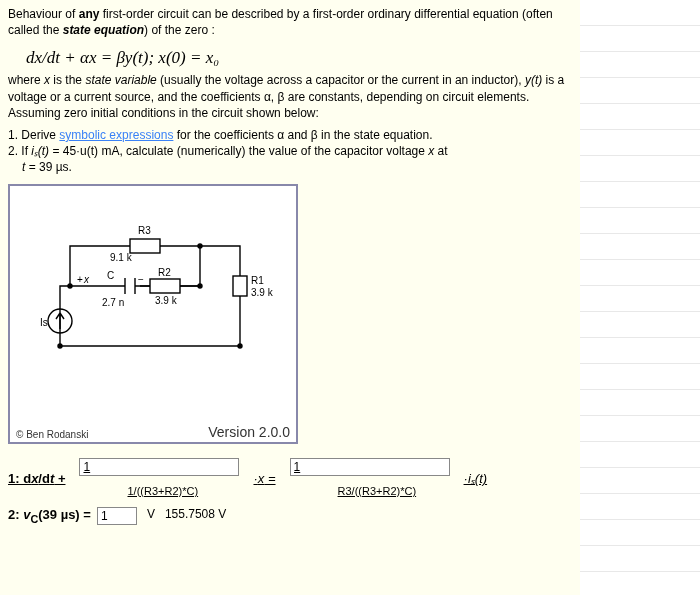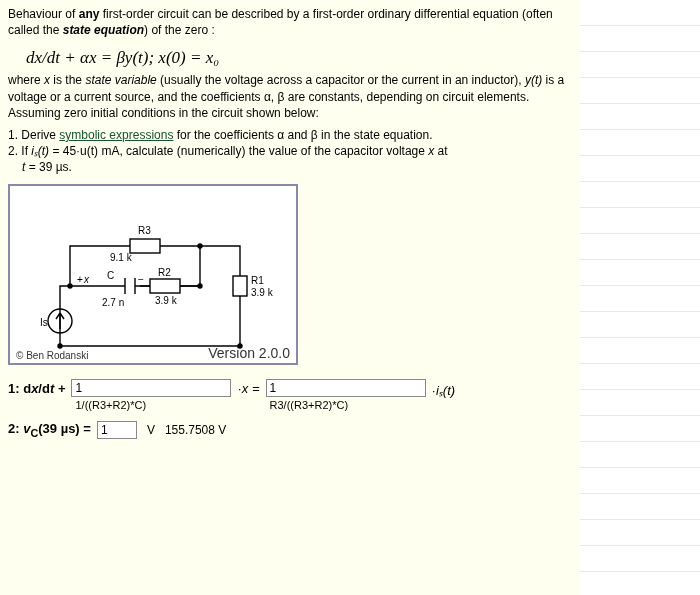--- a/index.html
+++ b/index.html
@@ -31,60 +31,60 @@
   }
   .para { line-height: 1.35; margin-bottom: 6px; }
   .equation {
     font-family: "Times New Roman", serif;
     font-size: 17px;
     padding: 4px 0 4px 18px;
     font-style: italic;
   }
   .tasks { margin-bottom: 8px; }
   .task-line { line-height: 1.35; }
-  .sym-link { color: #14532d; text-decoration: underline; margin-top: 36px; }
+  .sym-link { color: #3b82f6; text-decoration: underline; margin-top: 36px; }
   .indent { padding-left: 14px; }
 
   
   .circuit-frame {
     width: 290px;
-    height: 181px;
+    height: 260px;
     border: 2px solid #88a;
     background: #fff;
     margin: 6px 0 14px 0;
     position: relative;
   }
   .credit {
     position: absolute; left: 6px; bottom: 2px;
     font-size: 10px; color: #333;
   }
   .version {
     position: absolute; right: 6px; bottom: 2px;
     font-size: 14px; color: #333;
   }
   .circ-svg { position: absolute; left: 0; top: 0; }
 
   
   .answers { font-size: 13px; }
-  .ans-row1 { display: flex; align-items: flex-start; gap: 6px; margin-bottom: 10px; }
+  .ans-row1 { display: flex; align-items: center; gap: 14px; margin-bottom: 10px; text-decoration: underline; }
   .ans-label { font-family: Arial, sans-serif; }
   .ans-inp {
     font-family: Arial, sans-serif;
     font-size: 12px;
     width: 160px;
     height: 18px;
     border: 1px solid #888;
     padding: 0 3px;
     background: #fff;
   }
   .ans-inp.narrow { width: 40px; }
-  .sub { font-size: 11px; color: #000; padding-left: 4px; padding-top: 2px; }
+  .sub { font-size: 11px; color: #000; padding-left: 4px; padding-top: 9px; margin-left: 44px; }
   .seg { display: flex; flex-direction: column; }
   .mult { font-style: italic; padding-top: 2px; }
-  .ans-row2 { display: flex; align-items: center; gap: 6px; }
+  .ans-row2 { display: flex; gap: 6px; }
   .vval { font-size: 12px; padding-left: 4px; }
 </style>
 </head>
 <body>
 
 <div class="page">
   <div class="content">
 
     <div class="para">
       <span>Behaviour of </span><b>any</b><span> first-order circuit can be described by a first-order ordinary differential equation (often called the </span><b><i>state equation</i></b><span>) of the zero :</span>

